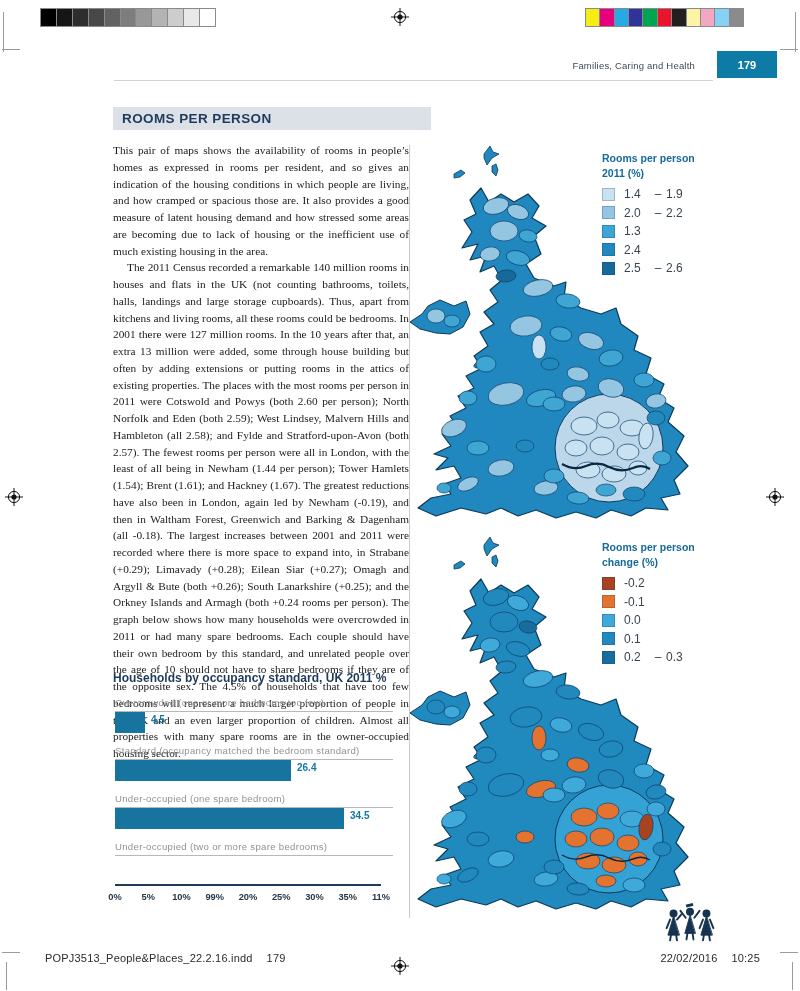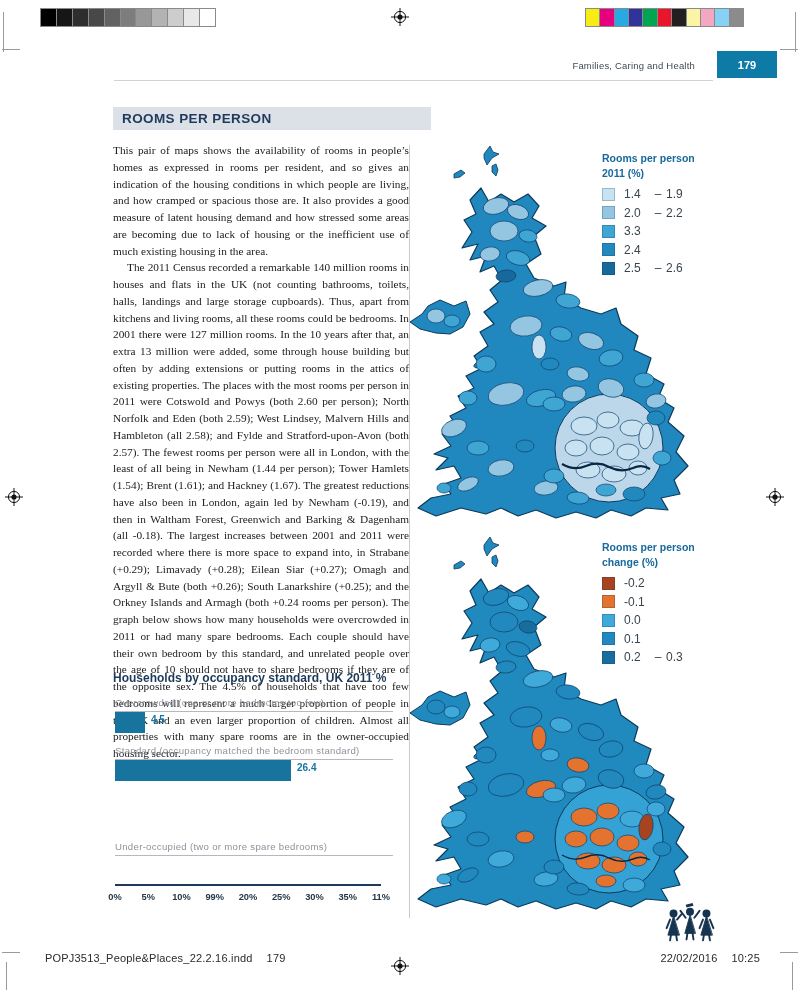--- a/index.html
+++ b/index.html
@@ -265,21 +265,21 @@
         <span class="leg-num">1.9</span>
       </div>
       <div class="leg-row">
         <span class="leg-swatch" style="background: rgb(148, 198, 226);"></span>
         <span class="leg-num leg-from">2.0</span>
         <span class="leg-num leg-dash">–</span>
         <span class="leg-num">2.2</span>
       </div>
       <div class="leg-row">
         <span class="leg-swatch" style="background: rgb(63, 165, 211);"></span>
-        <span class="leg-num leg-from">3.3</span>
+        <span class="leg-num leg-from">1.3</span>
         <span class="leg-num leg-dash"></span>
         <span class="leg-num"></span>
       </div>
       <div class="leg-row">
         <span class="leg-swatch" style="background: rgb(34, 137, 190);"></span>
         <span class="leg-num leg-from">2.4</span>
         <span class="leg-num leg-dash"></span>
         <span class="leg-num"></span>
       </div>
       <div class="leg-row">
@@ -337,20 +337,28 @@
       <div class="cbar" style="width: 30px;"></div>
       <span class="cval">4.5</span>
     </div>
   </div>
   <div class="crow" style="top:745px;">
     <div class="clabel">Standard (occupancy matched the bedroom standard)</div>
     <div class="cline"></div>
     <div class="bar-wrap">
       <div class="cbar" style="width: 176px;"></div>
       <span class="cval">26.4</span>
+    </div>
+  </div>
+  <div class="crow" style="top:793px;">
+    <div class="clabel">Under-occupied (one spare bedroom)</div>
+    <div class="cline"></div>
+    <div class="bar-wrap">
+      <div class="cbar" style="width: 229px;"></div>
+      <span class="cval">34.5</span>
     </div>
   </div>
   <div class="crow" style="top:841px;">
     <div class="clabel">Under-occupied (two or more spare bedrooms)</div>
     <div class="cline"></div>
   </div>
 
   <div class="abs" style="left:115px;top:884px;width:266px;">
     <div class="xaxis-line"></div>
     <div id="xticks" style="position:relative;height:16px;">

